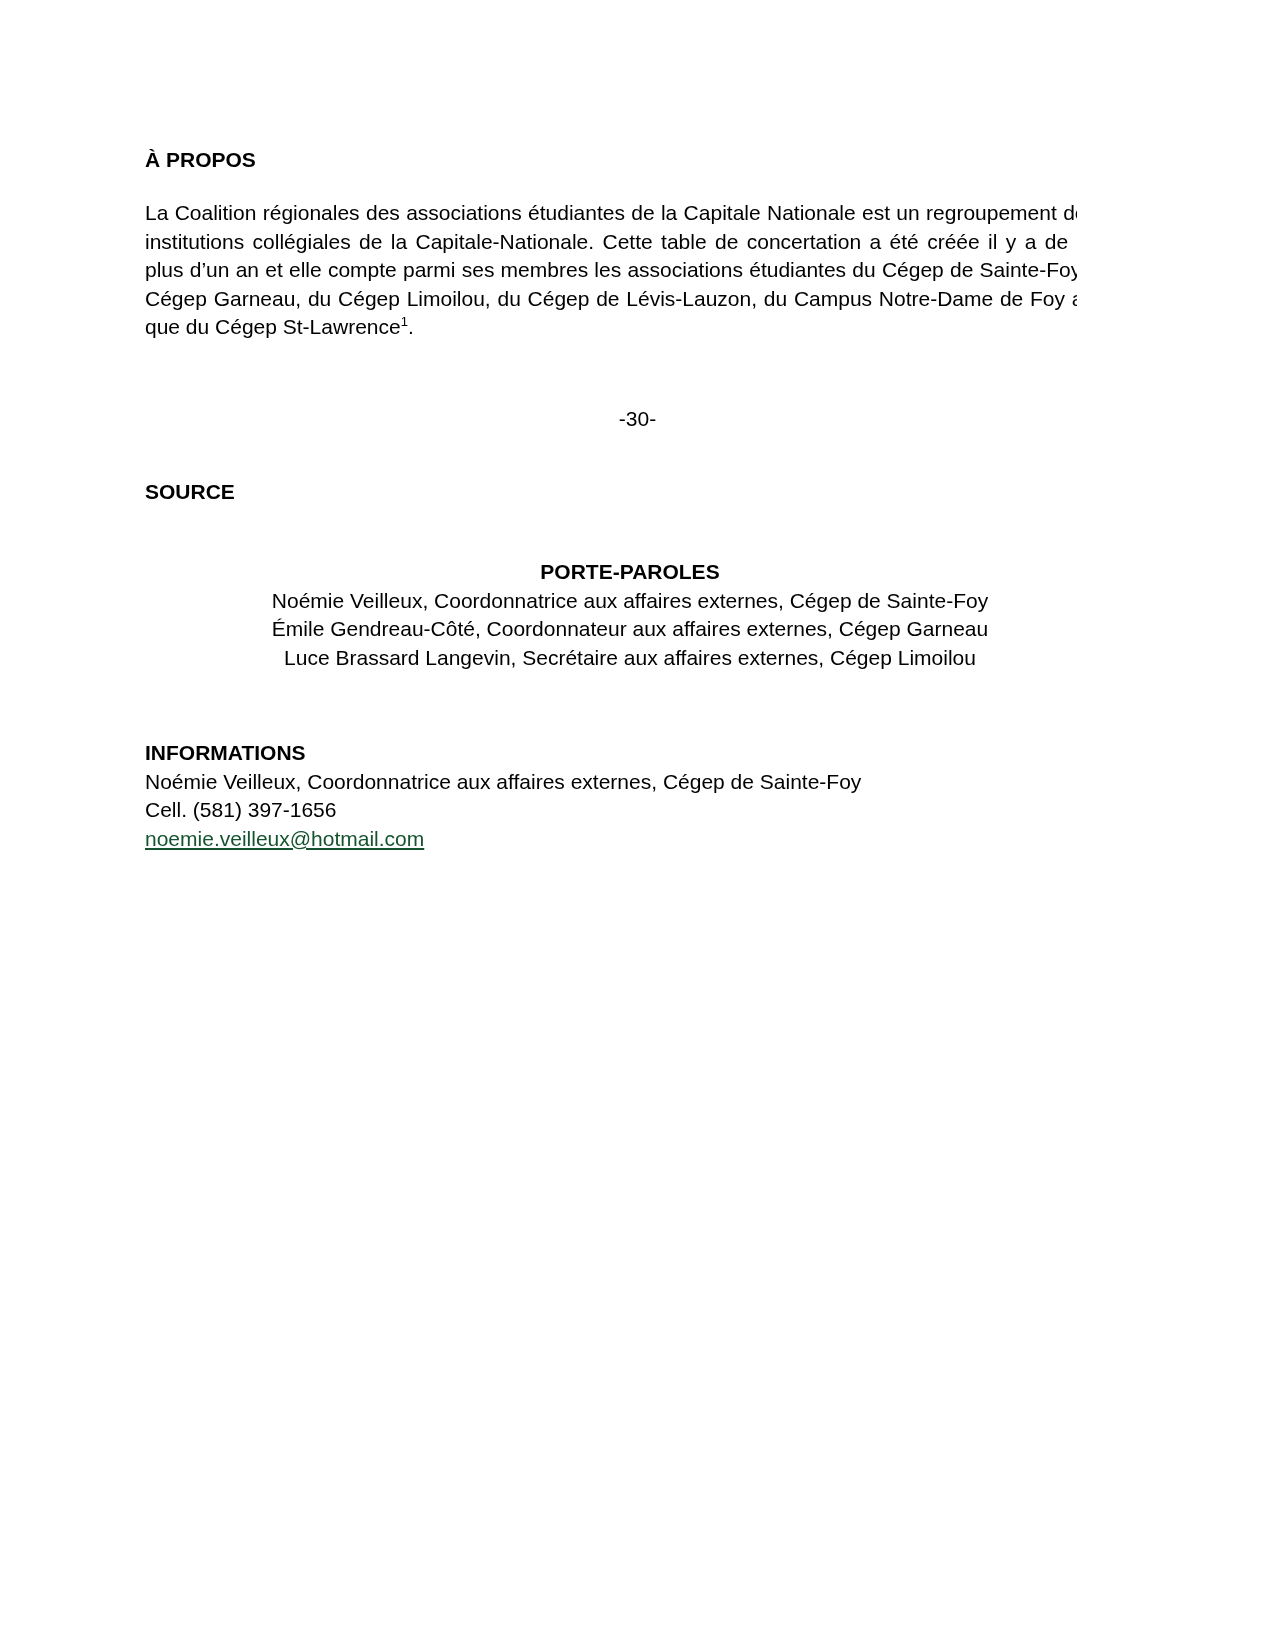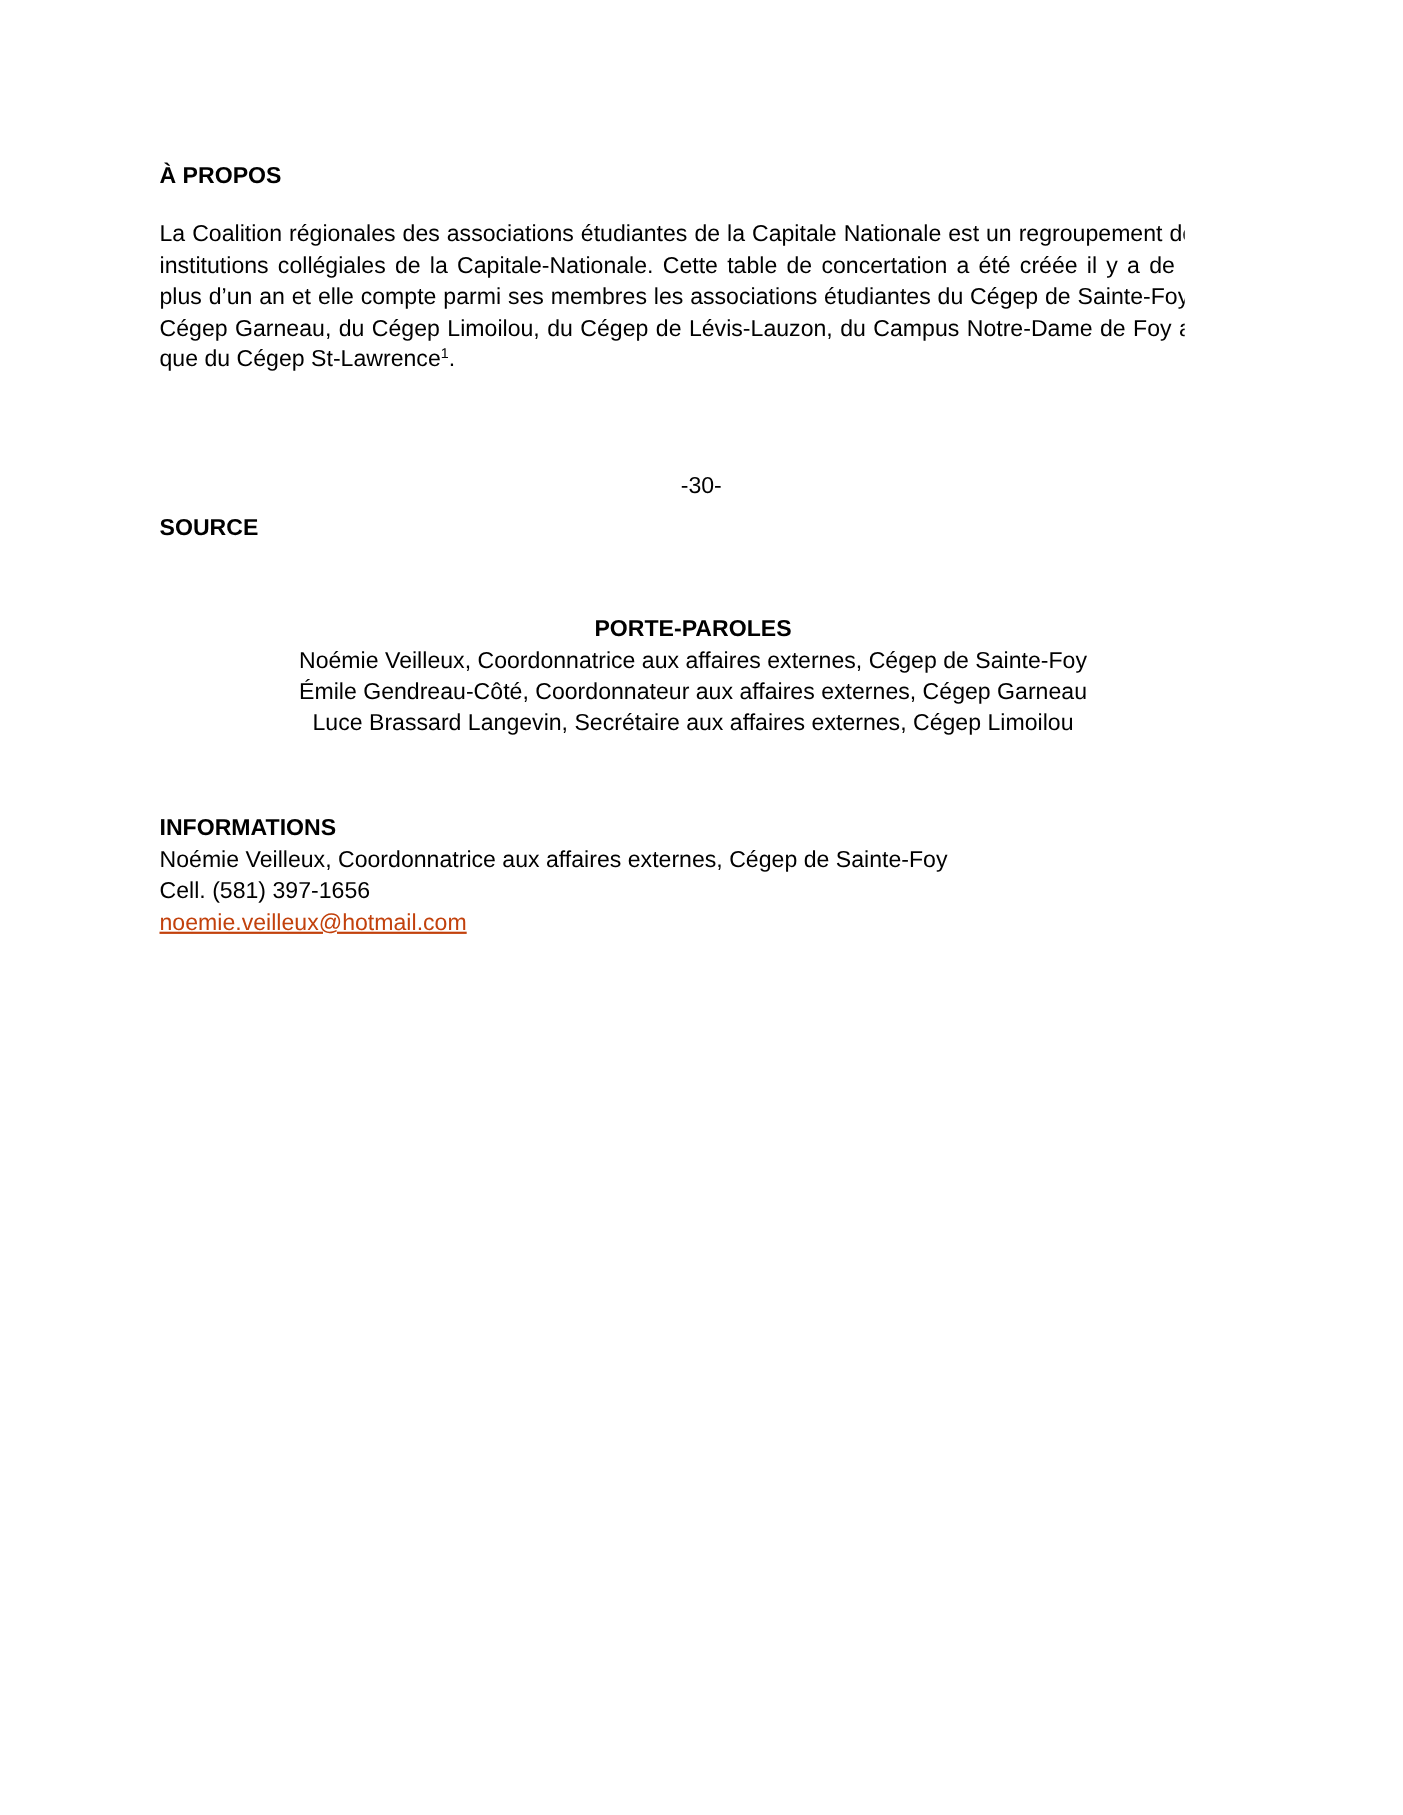--- a/index.html
+++ b/index.html
@@ -26,46 +26,45 @@
   }
   .bold { font-weight: bold; }
   .just { text-align: justify; }
   .center-strip {
     position: absolute;
     left: 0;
     width: 1275px;
     text-align: center;
     font-size: 21px;
     line-height: 28.5px;
-    margin-top: 23px;
   }
   sup {
     font-size: 13px;
     line-height: 0;
     vertical-align: super;
   }
   a.email-link {
-    color: #c2410c;
+    color: #14532d;
     text-decoration: underline;
     cursor: pointer;
   }
   .section-heading { font-weight: bold; }
 </style>
 </head>
 <body>
 
 <div class="page">
 
   <div class="block bold" style="top:146px;">À PROPOS</div>
 
   <div class="block just" style="top:199px;"><span>La Coalition régionales des associations étudiantes de la Capitale Nationale est un regroupement des 6 institutions collégiales de la Capitale-Nationale. Cette table de concertation a été créée il y a de cela plus d’un an et elle compte parmi ses membres les associations étudiantes du Cégep de Sainte-Foy, du Cégep Garneau, du Cégep Limoilou, du Cégep de Lévis-Lauzon, du Campus Notre-Dame de Foy ainsi que du Cégep St-Lawrence</span><sup>1</sup><span>.</span></div>
 
   <div class="center-strip" style="top:405px;">-30-</div>
 
-  <div class="block" style="top:466px;">
+  <div class="block" style="top:478px;">
     <div class="section-heading">SOURCE</div>
   </div>
 
   <div class="block" style="top:558px;text-align:center;">
     <div class="section-heading">PORTE-PAROLES</div>
     <div>Noémie Veilleux, Coordonnatrice aux affaires externes, Cégep de Sainte-Foy</div>
     <div>Émile Gendreau-Côté, Coordonnateur aux affaires externes, Cégep Garneau</div>
     <div>Luce Brassard Langevin, Secrétaire aux affaires externes, Cégep Limoilou</div>
   </div>
 

